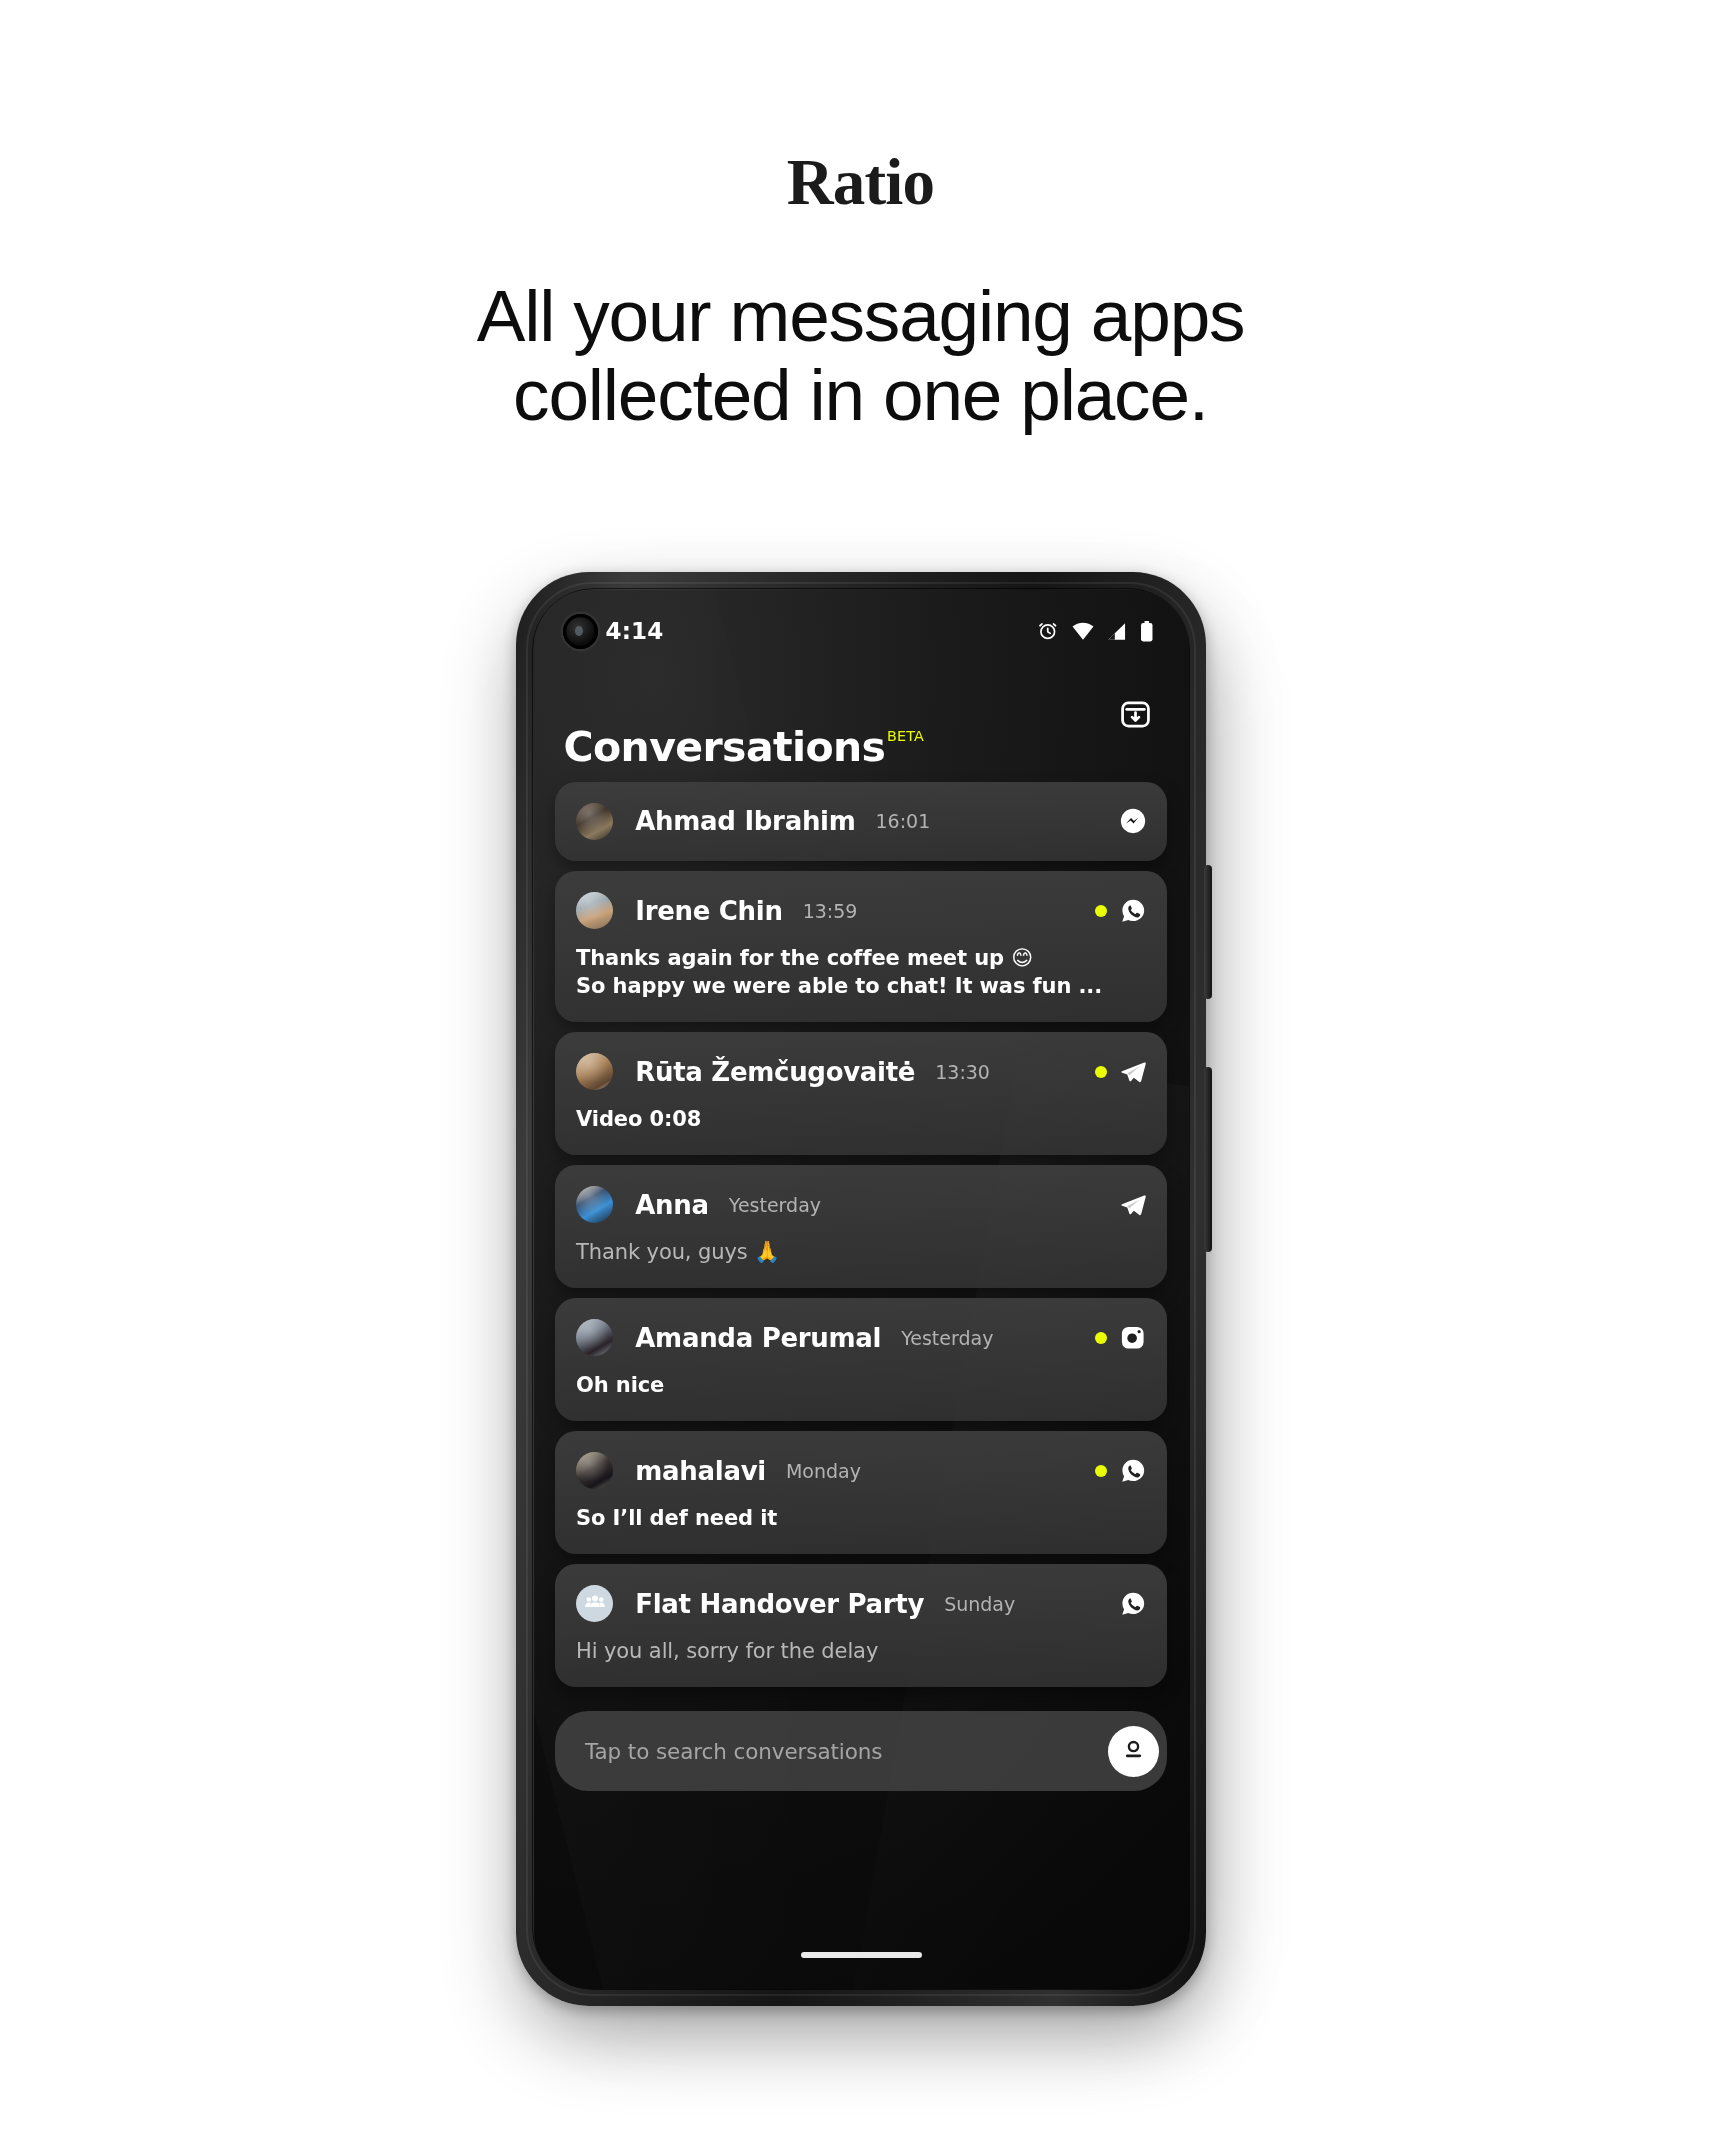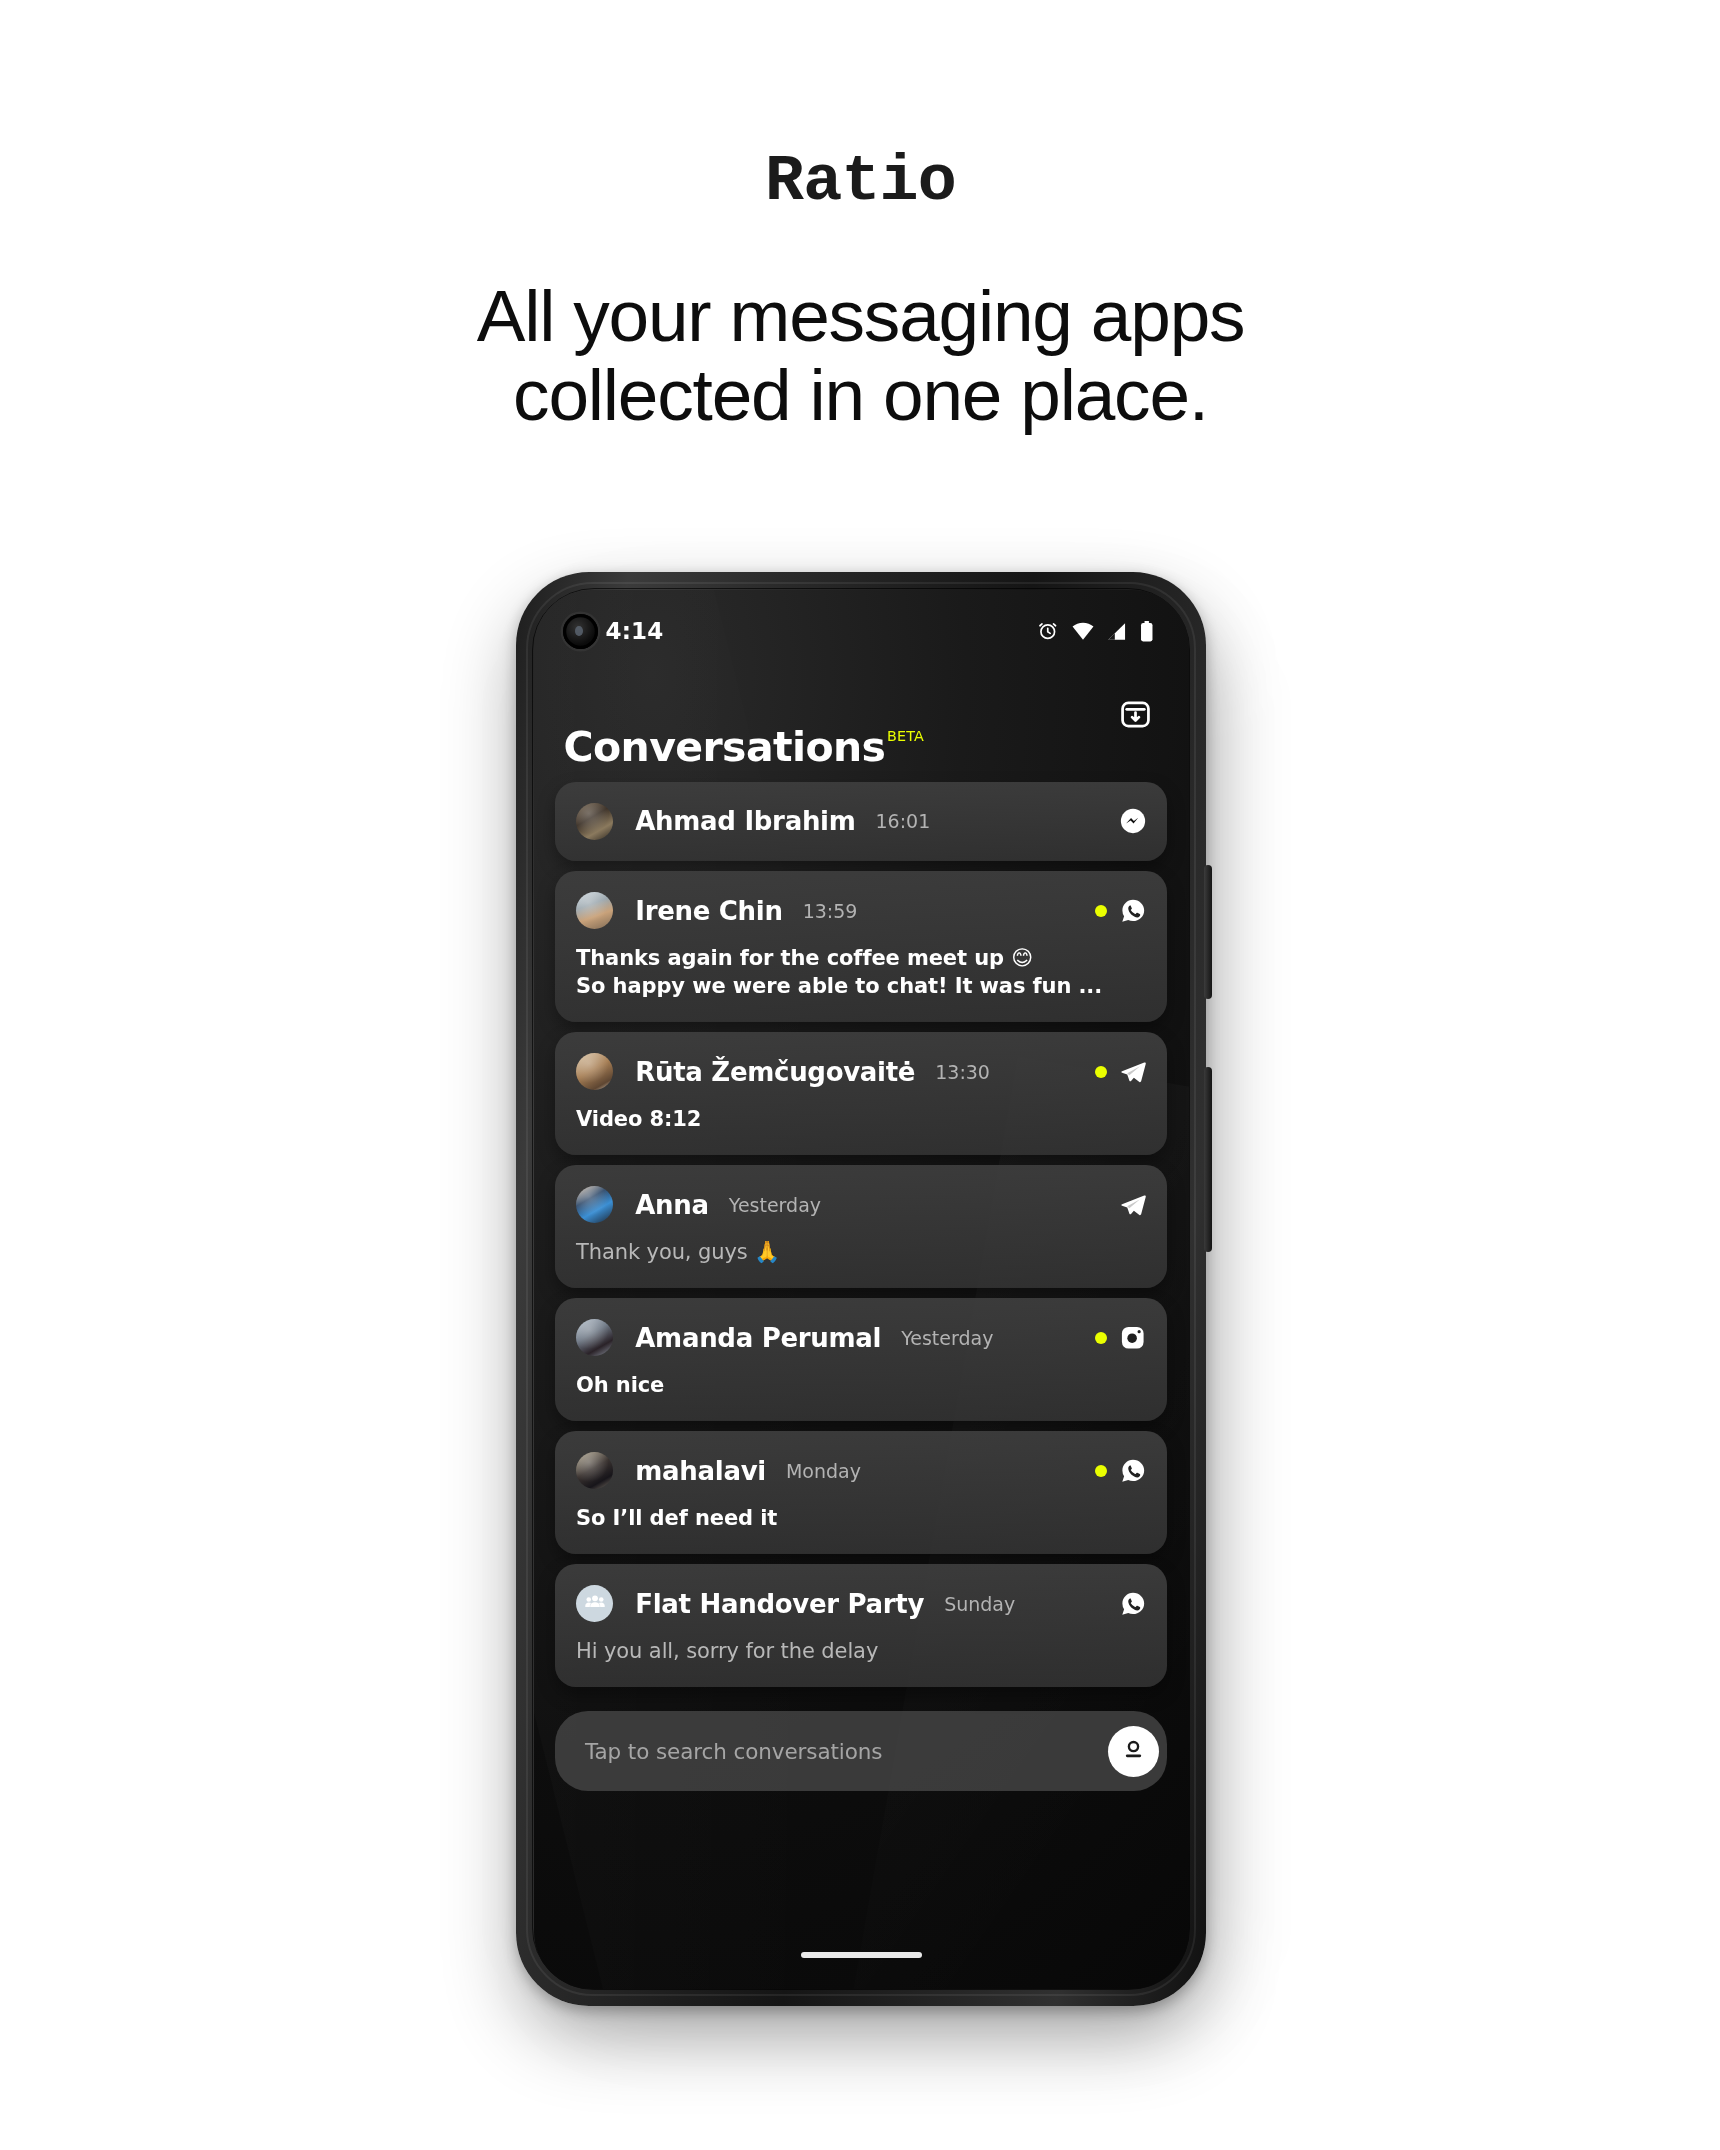--- a/index.html
+++ b/index.html
@@ -23,21 +23,21 @@
   .brand {
     position: absolute;
     top: 145px;
     left: 0;
     width: 1721px;
     text-align: center;
     font-size: 65px;
     font-weight: 700;
     letter-spacing: -0.8px;
     color: #1b1b1b;
-    font-family: Liberation Mono, monospace;
+    font-family: Liberation Serif, serif;
   }
   .headline {
     position: absolute;
     top: 277px;
     left: 0;
     width: 1721px;
     text-align: center;
     font-size: 73px;
     line-height: 1.08;
     font-weight: 400;
@@ -470,21 +470,21 @@
               <span class="unread-dot"></span>
               <span class="app-icon">
                 <svg width="26" height="26" viewBox="0 0 24 24">
                   <path d="M22.4 3.3 1.9 11.2c-.8.3-.8 1.3 0 1.6l4.8 1.6 2 5.6c.2.7 1.1.8 1.5.3l2.6-2.9 5.1 3.8c.6.4 1.4.1 1.6-.6L23.8 4.4c.2-.8-.6-1.4-1.4-1.1Z" fill="#fff"></path>
                   <path d="m8.6 14.9 9.9-8.2-11.8 6.5 1.9 1.7Z" fill="#c9c9c9"></path>
                 </svg>
               </span>
             </div>
           </div>
           <div class="conv-preview preview-unread">
-            <div>Video 8:12</div>
+            <div>Video 0:08</div>
           </div>
         </div>
 
         <div class="conv">
           <div class="conv-top">
             <div class="avatar av-4"></div>
             <div class="conv-name">Anna</div>
             <div class="conv-time">Yesterday</div>
             <div class="conv-right">
               <span class="app-icon">

